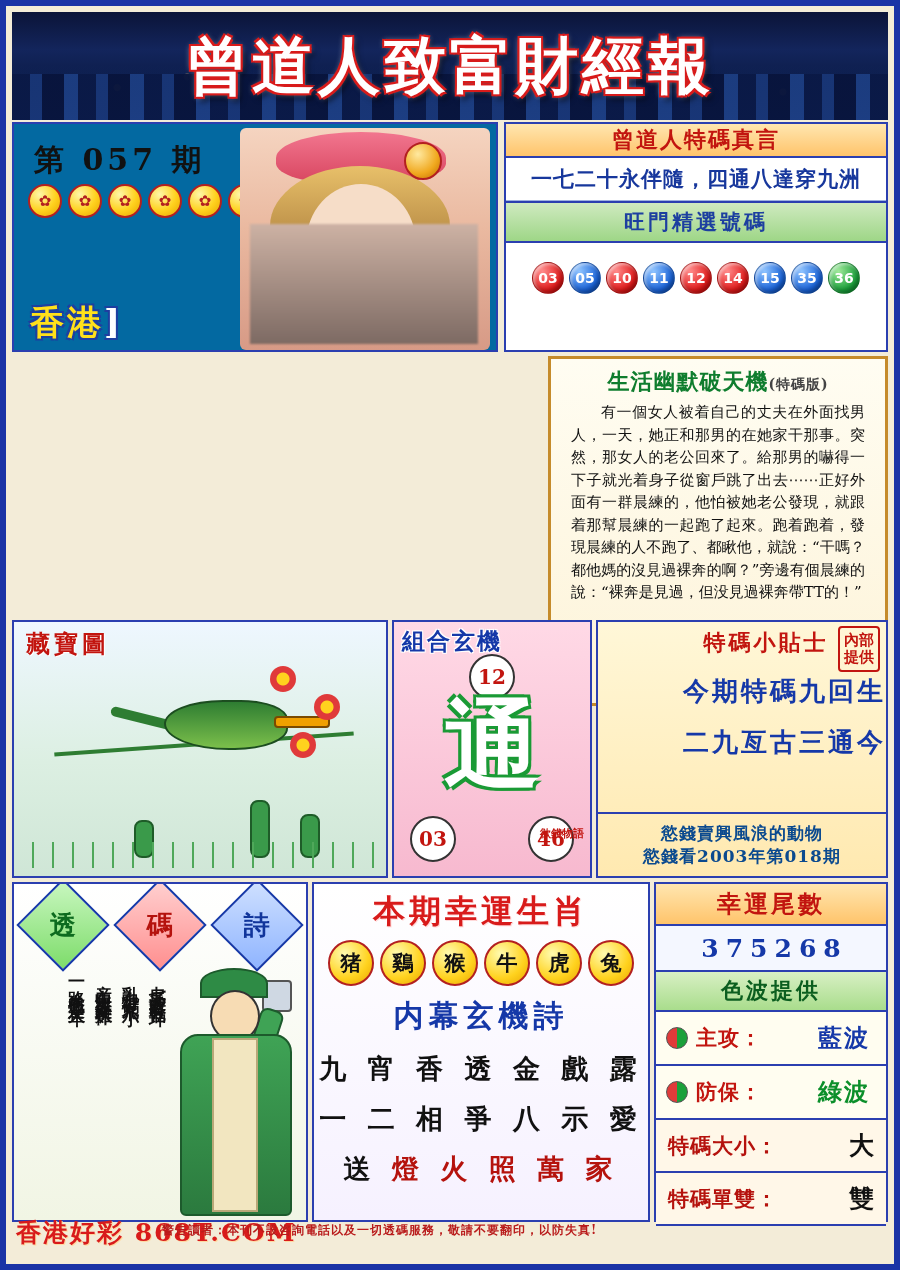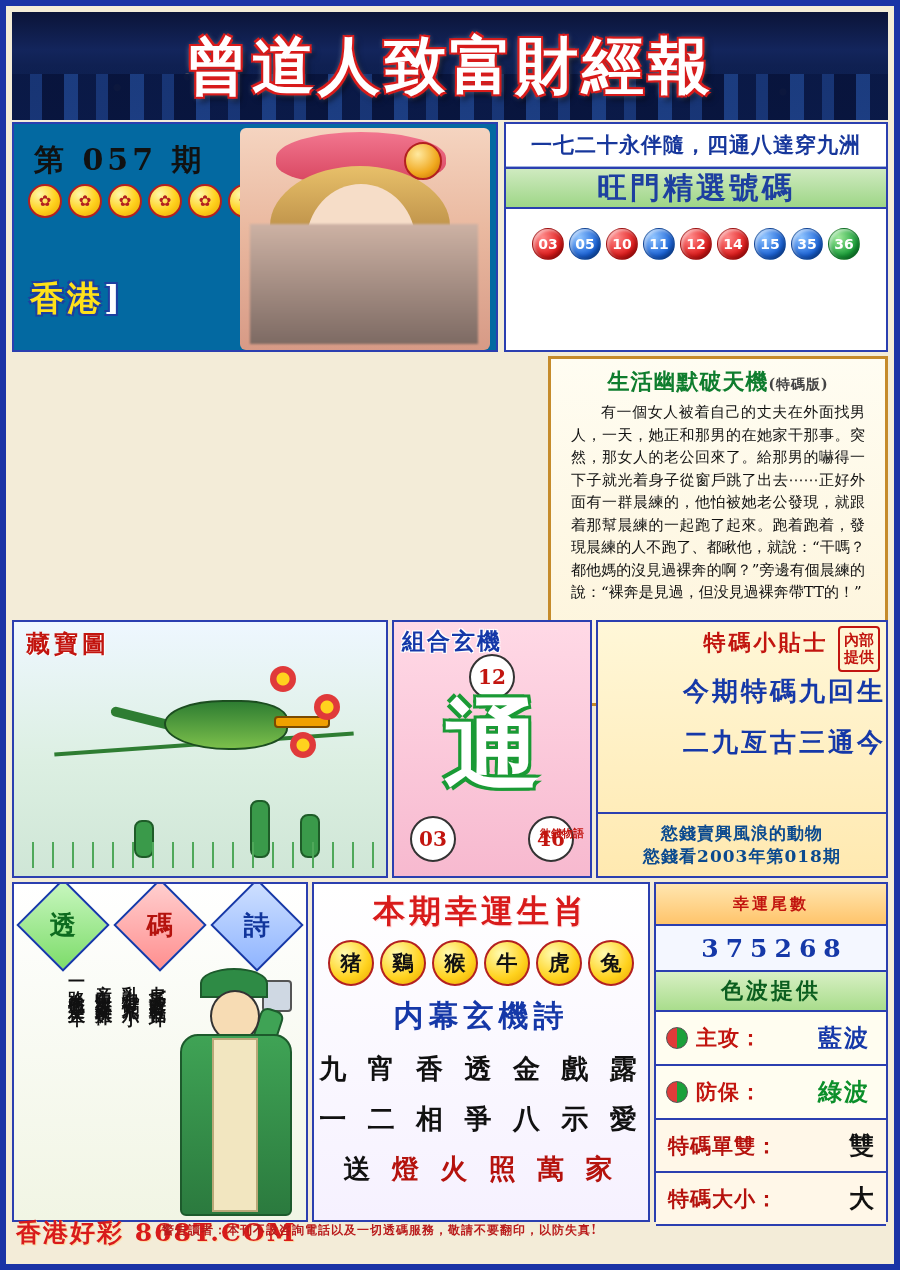--- a/index.html
+++ b/index.html
@@ -91,21 +91,21 @@
     position:absolute;left:10px;top:96px;width:228px;height:120px;
     background:linear-gradient(180deg,#cdb2a4,#7d6a63);
     filter:blur(1px);
   }
   .girl-logo{
     position:absolute;right:54px;top:18px;width:34px;height:34px;border-radius:50%;
     background:radial-gradient(circle at 35% 30%,#ffe9a0,#f0a81e 60%,#c06a00);
     border:2px solid #b32020;
   }
   .hk-tag{
-    position:absolute;left:16px;bottom:28px;
+    position:absolute;left:16px;bottom:4px;
     font-family:"DejaVu Serif","Liberation Serif",serif;
     font-size:34px;font-weight:bold;color:#ffe11a;letter-spacing:3px;
     text-shadow:-2px -2px 0 #1d3fa0,2px -2px 0 #1d3fa0,-2px 2px 0 #1d3fa0,2px 2px 0 #1d3fa0;
   }
   .hk-tag .bracket{color:#fff;}
 
   .right2{
     position:absolute;left:492px;top:0;width:384px;height:230px;
     border:2px solid #2b3fb0;box-sizing:border-box;background:#fff;
   }
@@ -121,21 +121,21 @@
     font-family:"DejaVu Serif","Liberation Serif",serif;
     font-size:21px;font-weight:bold;color:#17379c;letter-spacing:1px;
     border-bottom:1px solid #9fb2e0;
     background:#ffffff;
   }
   .rb-head2{
     height:38px;background:linear-gradient(180deg,#cfeac0,#9ed687);
     border-top:2px solid #2b3fb0;border-bottom:2px solid #2b3fb0;
     display:flex;align-items:center;justify-content:center;
     font-family:"DejaVu Serif","Liberation Serif",serif;
-    font-size:30px;font-weight:bold;color:#1d3fa0;letter-spacing:3px;text-align:right;
+    font-size:21px;font-weight:bold;color:#1d3fa0;letter-spacing:3px;text-align:right;
   }
   .num-row{
     height:70px;display:flex;align-items:center;justify-content:center;gap:5px;
     background:#fff;
   }
   .lotto{
     width:30px;height:30px;border-radius:50%;
     display:flex;align-items:center;justify-content:center;
     font-size:14px;font-weight:bold;color:#fff;
     border:1px solid rgba(0,0,0,.25);
@@ -373,21 +373,21 @@
 
   .bot-right{
     position:absolute;left:648px;top:876px;width:234px;height:340px;
     border:2px solid #2b3fb0;box-sizing:border-box;background:#fff;
   }
   .br-head{
     height:40px;background:linear-gradient(180deg,#ffe6b0,#ffc46b);
     border-bottom:2px solid #2b3fb0;
     display:flex;align-items:center;justify-content:center;
     font-family:"DejaVu Serif","Liberation Serif",serif;
-    font-size:16px;font-weight:bold;color:#c2150f;letter-spacing:3px;
+    font-size:24px;font-weight:bold;color:#c2150f;letter-spacing:3px;
   }
   .br-digits{
     height:44px;display:flex;align-items:center;justify-content:center;gap:7px;
     background:#f4f7ff;border-bottom:2px solid #2b3fb0;
     font-family:"DejaVu Serif","Liberation Serif",serif;
     font-size:25px;font-weight:bold;color:#1538a8;
   }
   .br-head2{
     height:38px;background:linear-gradient(180deg,#d8f0c4,#a9dd8c);
     border-bottom:2px solid #2b3fb0;
@@ -470,20 +470,21 @@
         <div class="hat"></div>
         <div class="hair"></div>
         <div class="face"></div>
         <div class="blur"></div>
       </div>
       <div class="girl-logo"></div>
       <div class="hk-tag"><span>香港</span><span class="bracket">]</span></div>
     </div>
 
     <div class="right2">
+      <div class="rb-head">曾道人特碼真言</div>
       <div class="rb-line">一七二十永伴隨，四通八達穿九洲</div>
       <div class="rb-head2">旺門精選號碼</div>
       <div class="num-row">
         <div class="lotto red">03</div>
         <div class="lotto blue">05</div>
         <div class="lotto red">10</div>
         <div class="lotto blue">11</div>
         <div class="lotto red">12</div>
         <div class="lotto red">14</div>
         <div class="lotto blue">15</div>
@@ -605,26 +606,26 @@
       <div class="dot2"></div>
       <div class="wave-label">主攻：</div>
       <div class="wave-val blue">藍波</div>
     </div>
     <div class="wave-row">
       <div class="dot2"></div>
       <div class="wave-label">防保：</div>
       <div class="wave-val green">綠波</div>
     </div>
     <div class="sd-row">
+      <div class="sd-label">特碼大小：</div>
+      <div class="sd-val">大</div>
+    </div>
+    <div class="sd-row">
       <div class="sd-label">特碼單雙：</div>
       <div class="sd-val">雙</div>
-    </div>
-    <div class="sd-row">
-      <div class="sd-label">特碼大小：</div>
-      <div class="sd-val">大</div>
     </div>
   </div>
 
   <div class="footer">
     <div class="footer-left site">香港好彩 868T.COM</div>
     <div class="footer-note">警告讀者：本刊不設咨詢電話以及一切透碼服務，敬請不要翻印，以防失真!</div>
   </div>
 
 </div>
 

